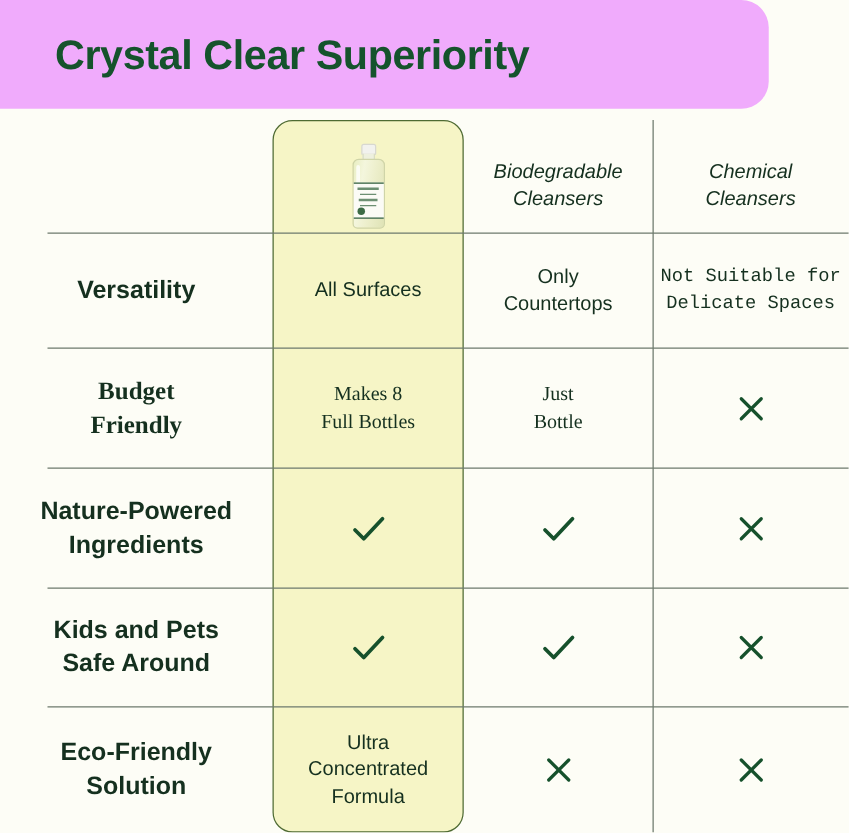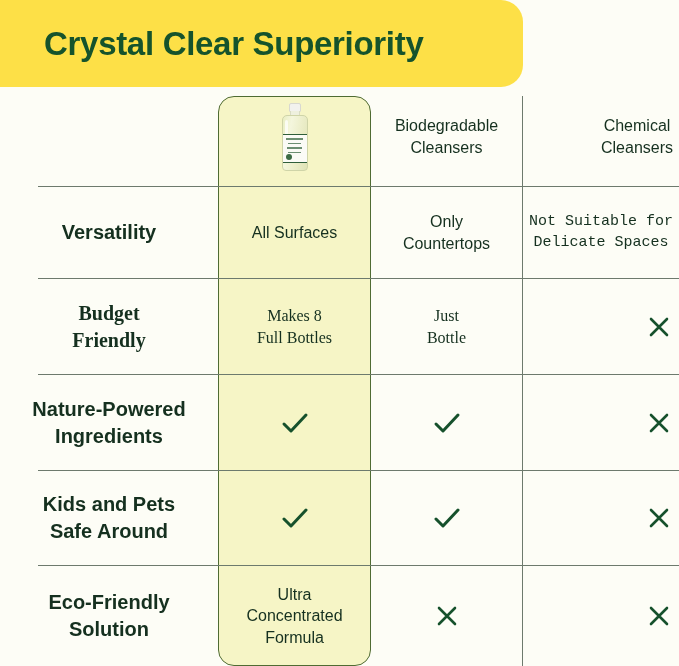--- a/index.html
+++ b/index.html
@@ -13,23 +13,23 @@
     font-family: "Liberation Sans", sans-serif;
     overflow: hidden;
     position: relative;
   }
 
   
   #title-banner {
     position: absolute;
     left: 0;
     top: 0;
-    width: 523px;
+    width: 615px;
     height: 87px;
-    background: #fde047;
+    background: #f0abfc;
     border-top-right-radius: 22px;
     border-bottom-right-radius: 22px;
     box-sizing: border-box;
   }
   #page-title {
     position: absolute;
     left: 44px;
     top: 25px;
     font-size: 33px;
     font-weight: bold;
@@ -95,41 +95,41 @@
     display: flex;
     align-items: center;
     justify-content: center;
     text-align: center;
     height: 100%;
     box-sizing: border-box;
   }
   .cell-feature { width: 218px; padding: 0 10px; }
   .cell-product { width: 153px; padding: 0 10px; }
   .cell-bio     { width: 151px; padding: 0 10px; }
-  .cell-chem    { width: 157px; padding: 0 6px; justify-content: flex-end; }
+  .cell-chem    { width: 157px; padding: 0 6px; }
 
   .feature-label {
     font-size: 20px;
     font-weight: bold;
     color: #15301f;
     line-height: 1.35;
   }
   .value-text {
     font-size: 16px;
     color: #15301f;
     line-height: 1.35;
     font-weight: normal;
   }
   .value-text.small {
     font-size: 15px;
     font-family: Liberation Mono, monospace;
   }
 
   
-  #header-row { top: 0; height: 100px; }
+  #header-row { top: 12px; height: 100px; font-style: italic; }
   .col-head {
     font-size: 16px;
     color: #15301f;
     line-height: 1.35;
     font-weight: normal;
   }
 
   
   .bottle {
     position: relative;

